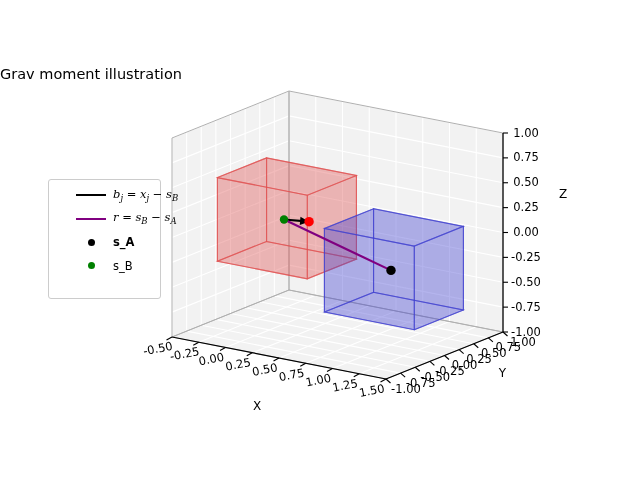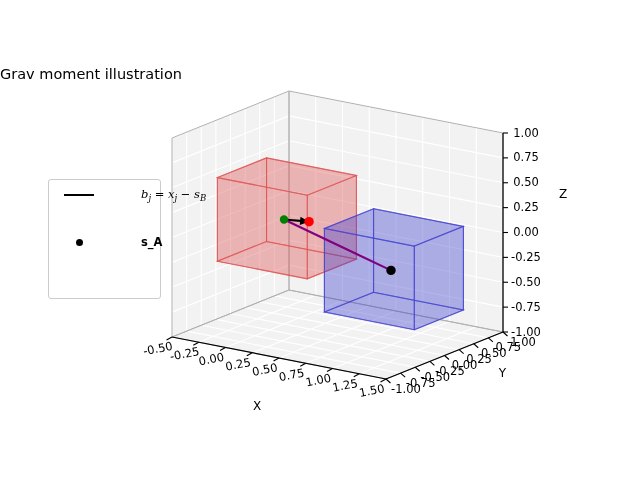--- a/index.html
+++ b/index.html
@@ -38,25 +38,24 @@
     position: absolute;
     left: 48px; top: 179px;
     width: 113px; height: 120px;
     background: #ffffff;
     border: 1px solid #cccccc;
     border-radius: 3px;
     box-sizing: border-box;
   }
   .legend-row {
     position: absolute;
-    left: 4px; width: 113px;
+    left: 16px; width: 113px;
     height: 24px;
     display: flex;
     align-items: center;
-    gap: 40px;
   }
   .legend-sample {
     width: 36px; height: 24px;
     margin-left: 8px;
     display: flex;
     align-items: center;
     justify-content: center;
     flex: none;
   }
   .legend-line { width: 30px; height: 2.1px; }
@@ -223,21 +222,33 @@
       <text x="563" y="194.5" text-anchor="middle" dominant-baseline="middle" class="axis-lbl">Z</text>
     </svg>
 
   <div class="legend-box" id="legend">
       <div class="legend-row" style="top: 3px;">
         <div class="legend-sample">
           <div class="legend-line" style="background: rgb(0, 0, 0);"></div>
         </div>
         <div class="legend-text"><i>b<sub>j</sub></i> = <i>x<sub>j</sub></i> − <i>s<sub>B</sub></i></div>
       </div>
+      <div class="legend-row" style="top: 26.6px;">
+        <div class="legend-sample">
+          <div class="legend-line" style="background: rgb(128, 0, 128);"></div>
+        </div>
+        <div class="legend-text"><i>r</i> = <i>s<sub>B</sub></i> − <i>s<sub>A</sub></i></div>
+      </div>
       <div class="legend-row" style="top: 50.2px; font-weight: bold;">
         <div class="legend-sample">
           <div class="legend-dot" style="background: rgb(0, 0, 0);"></div>
         </div>
         <div class="legend-text">s_A</div>
       </div>
+      <div class="legend-row" style="top: 73.8px;">
+        <div class="legend-sample">
+          <div class="legend-dot" style="background: rgb(0, 128, 0);"></div>
+        </div>
+        <div class="legend-text">s_B</div>
+      </div>
     </div>
 
 </div>
 
 </body></html>

